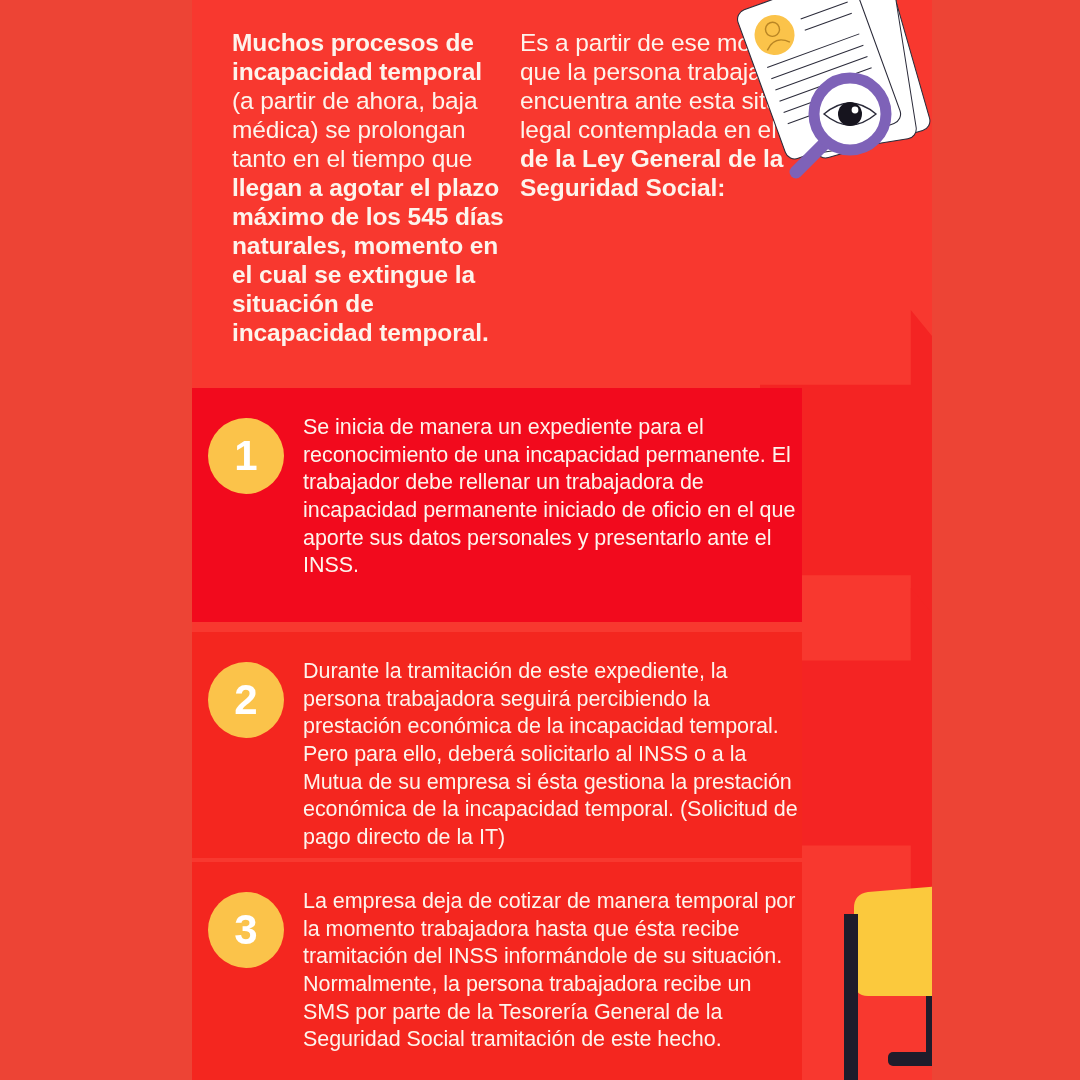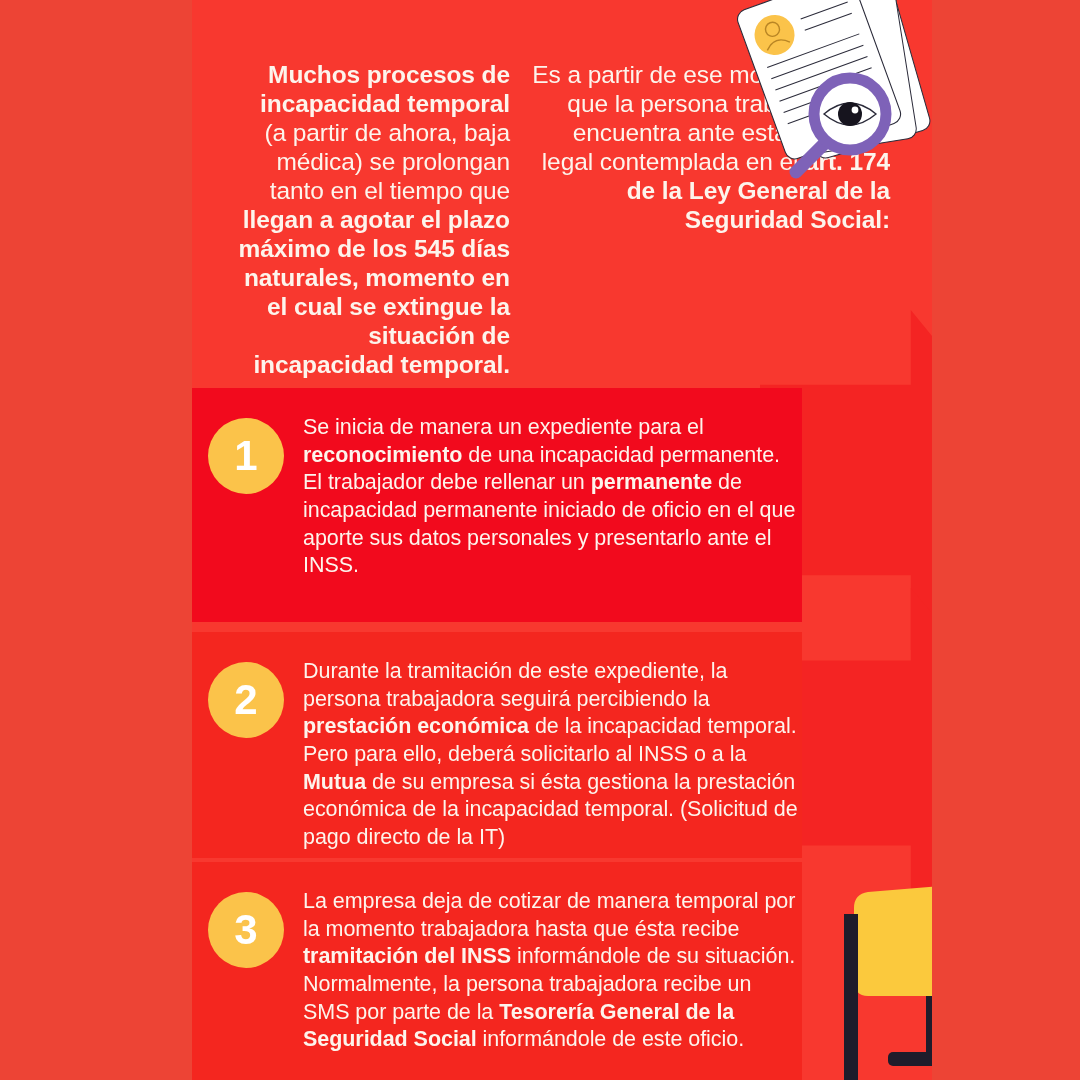--- a/index.html
+++ b/index.html
@@ -53,23 +53,22 @@
     clip-path: polygon(0% 22%, 52% 22%, 52% 0%, 100% 50%, 52% 100%, 52% 78%, 0% 78%);
   }
 
   
   .intro {
     position: absolute;
     left: 0;
     top: 0;
     width: 740px;
     display: flex;
-    padding-top: 60px;
-    box-sizing: border-box;
-    text-align: right;
+    padding-top: 28px;
+    box-sizing: border-box;
   }
   .intro-col {
     color: #FDF4EC;
     font-size: 24.5px;
     line-height: 1.185;
     letter-spacing: -0.1px;
   }
   .intro-col.left {
     width: 318px;
     padding-left: 40px;
@@ -121,21 +120,21 @@
     margin-top: 6px;
     user-select: none;
   }
   .step-body {
     color: #FDF4EC;
     font-size: 21.5px;
     line-height: 1.285;
     letter-spacing: -0.05px;
     padding-top: 2px;
   }
-  .step-body b { font-weight: 700; }
+  .step-body b { font-weight: 400; }
 
   
   .people-illo {
     position: absolute;
     left: 600px;
     top: 802px;
     width: 340px;
     height: 278px;
     pointer-events: none;
   }
@@ -185,31 +184,31 @@
           <circle cx="130" cy="132" r="36" fill="none" stroke="#7E62B8" stroke-width="11"></circle>
           <path d="M104 132 q26 -22 52 0 q-26 22 -52 0 z" fill="#FFFFFF" stroke="#2B2B3A" stroke-width="1.4"></path>
           <circle cx="130" cy="132" r="12" fill="#16141E"></circle>
           <circle cx="135" cy="128" r="3.4" fill="#FFFFFF"></circle>
         </g>
       </svg>
     </div>
 
     <div class="step step-1">
       <div class="step-badge">1</div>
-      <div class="step-body"><span>Se inicia de manera un  expediente para el </span><b>reconocimiento</b><span> de una incapacidad permanente. El trabajador debe rellenar un </span><b>permanente</b><span> de incapacidad permanente iniciado de oficio en el que aporte sus datos personales y presentarlo ante el INSS.</span></div>
+      <div class="step-body"><span>Se inicia de manera un  expediente para el </span><b>reconocimiento</b><span> de una incapacidad permanente. El trabajador debe rellenar un </span><b>trabajadora</b><span> de incapacidad permanente iniciado de oficio en el que aporte sus datos personales y presentarlo ante el INSS.</span></div>
     </div>
 
     <div class="step step-2">
       <div class="step-badge">2</div>
       <div class="step-body"><span>Durante la tramitación de este expediente, la persona trabajadora seguirá percibiendo la </span><b>prestación económica</b><span> de la incapacidad temporal. Pero para ello, deberá solicitarlo al INSS o a la </span><b>Mutua</b><span> de su empresa si ésta gestiona la prestación económica de la incapacidad temporal. (Solicitud de pago directo de la IT)</span></div>
     </div>
 
     <div class="step step-3">
       <div class="step-badge">3</div>
-      <div class="step-body"><span>La empresa deja de cotizar de manera temporal por la momento trabajadora hasta que ésta recibe </span><b>tramitación del INSS</b><span> informándole de su situación. Normalmente, la persona trabajadora recibe un SMS por parte de la </span><b>Tesorería General de la Seguridad Social</b><span> informándole de este oficio.</span></div>
+      <div class="step-body"><span>La empresa deja de cotizar de manera temporal por la momento trabajadora hasta que ésta recibe </span><b>tramitación del INSS</b><span> informándole de su situación. Normalmente, la persona trabajadora recibe un SMS por parte de la </span><b>Tesorería General de la Seguridad Social</b><span> tramitación de este hecho.</span></div>
     </div>
 
     <div class="people-illo">
       <svg viewBox="0 0 340 278" width="340" height="278" aria-hidden="true">
 
         <g>
           <path d="M300 0 q34 4 36 36 q2 30 -14 46 l-30 8 q-16 -22 -12 -50 q4 -32 20 -40 z" fill="#1F1C2B"></path>
           <path d="M330 28 q12 4 10 16 q-2 10 -12 8 z" fill="#FBC93D"></path>
         </g>
 

